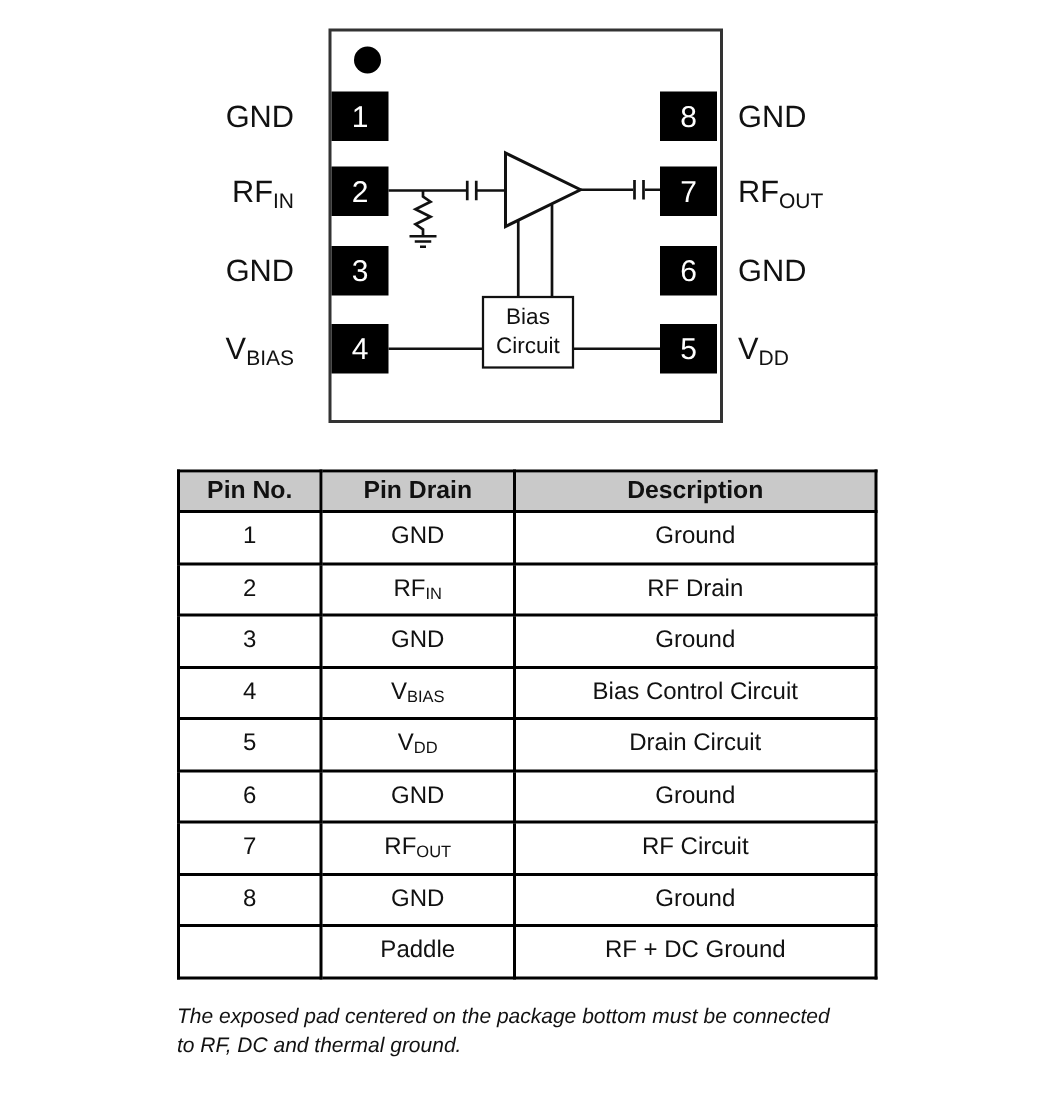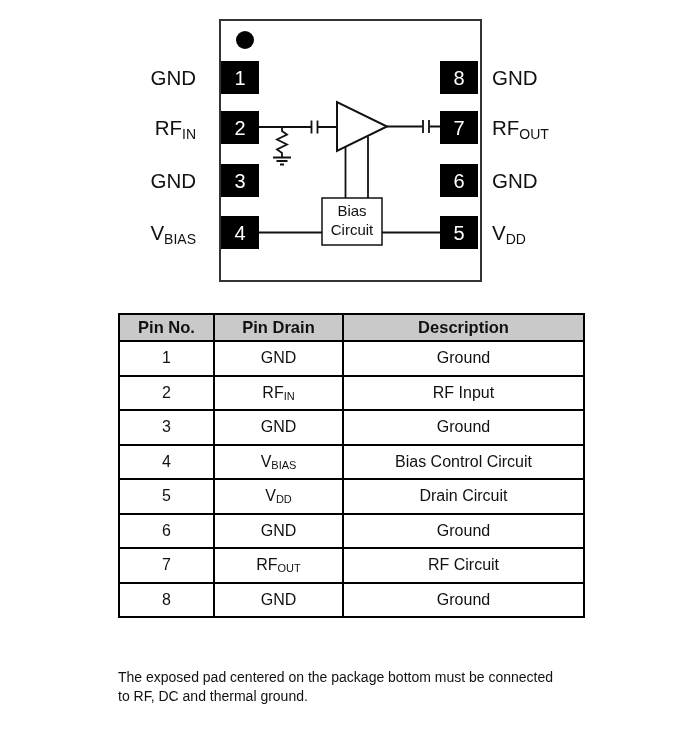--- a/index.html
+++ b/index.html
@@ -21,21 +21,21 @@
   table.pintable{position:absolute;left:118px;top:313px;border-collapse:collapse;table-layout:fixed;}
   .pintable th,.pintable td{border:2px solid #000;text-align:center;vertical-align:middle;
         font-size:16px;padding:0;overflow:hidden;}
   .pintable th{background:#c9c9c9;height:25px;font-weight:bold;font-size:16.5px;}
   .pintable td{height:32.5px;background:#ffffff;}
   .col-pin{width:95px;}
   .col-name{width:129px;}
   .col-desc{width:241px;}
   .tsub{font-size:11px;vertical-align:-2px;}
   
-  .footnote{position:absolute;left:118px;top:668px;width:445px;font-size:14px;line-height:19px;color:#111;}
+  .footnote{position:absolute;left:118px;top:668px;width:445px;font-size:14px;line-height:19px;color:#111;font-style:italic;}
 </style>
 </head>
 <body>
 
 <div class="page">
 
   <svg width="697" height="305" viewBox="0 0 697 305">
 
     <rect class="pkg" x="220" y="20" width="261" height="261"></rect>
     <circle cx="245" cy="40" r="9" fill="#000"></circle>
@@ -99,21 +99,21 @@
     </thead>
     <tbody>
       <tr>
         <td>1</td>
         <td><span>GND</span><span class="tsub"></span></td>
         <td>Ground</td>
       </tr>
       <tr>
         <td>2</td>
         <td><span>RF</span><span class="tsub">IN</span></td>
-        <td>RF Input</td>
+        <td>RF Drain</td>
       </tr>
       <tr>
         <td>3</td>
         <td><span>GND</span><span class="tsub"></span></td>
         <td>Ground</td>
       </tr>
       <tr>
         <td>4</td>
         <td><span>V</span><span class="tsub">BIAS</span></td>
         <td>Bias Control Circuit</td>
@@ -131,18 +131,23 @@
       <tr>
         <td>7</td>
         <td><span>RF</span><span class="tsub">OUT</span></td>
         <td>RF Circuit</td>
       </tr>
       <tr>
         <td>8</td>
         <td><span>GND</span><span class="tsub"></span></td>
         <td>Ground</td>
       </tr>
+      <tr>
+        <td></td>
+        <td><span>Paddle</span><span class="tsub"></span></td>
+        <td>RF + DC Ground</td>
+      </tr>
     </tbody>
   </table>
 
   <div class="footnote">The exposed pad centered on the package bottom must be connected to RF, DC and thermal ground.</div>
 
 </div>
 
 </body></html>

